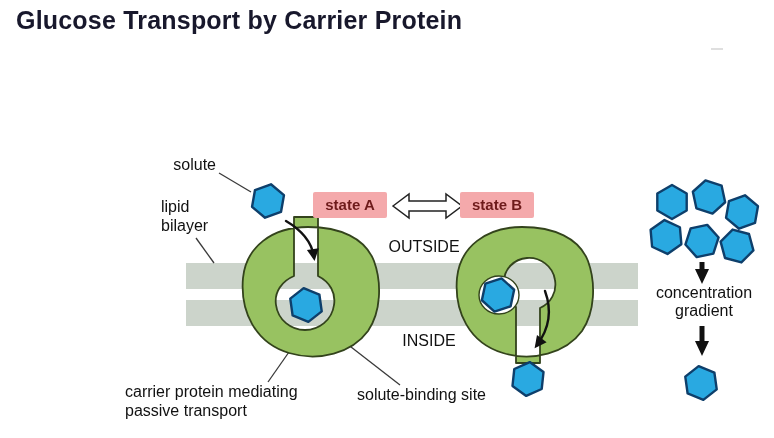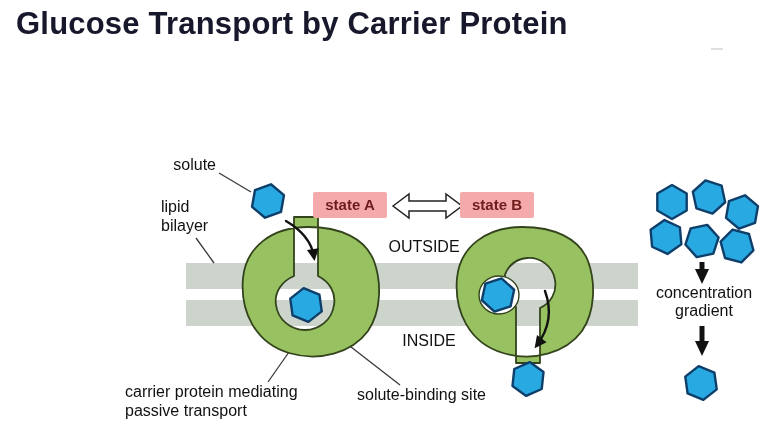--- a/index.html
+++ b/index.html
@@ -5,21 +5,21 @@
   html,body{margin:0;padding:0;background:#ffffff;}
   .page{
     position:relative;
     width:774px;height:438px;
     background:#ffffff;
     overflow:hidden;
     font-family:"Liberation Sans", sans-serif;
   }
   .page-title{
     position:absolute;left:16px;top:6px;margin:0;
-    font-size:31px;font-weight:700;
+    font-size:25px;font-weight:700;
     color:var(--c-title_text,#18182c);
     letter-spacing:.2px;
   }
   svg.diagram{position:absolute;left:0;top:0;}
   .membrane{fill:var(--c-membrane_fill,#ccd4cb);}
   .protein{
     fill:var(--c-protein_fill,#98c261);
     stroke:var(--c-protein_stroke,#33431c);
     stroke-width:1.8;stroke-linejoin:round;
     fill-rule:evenodd;

